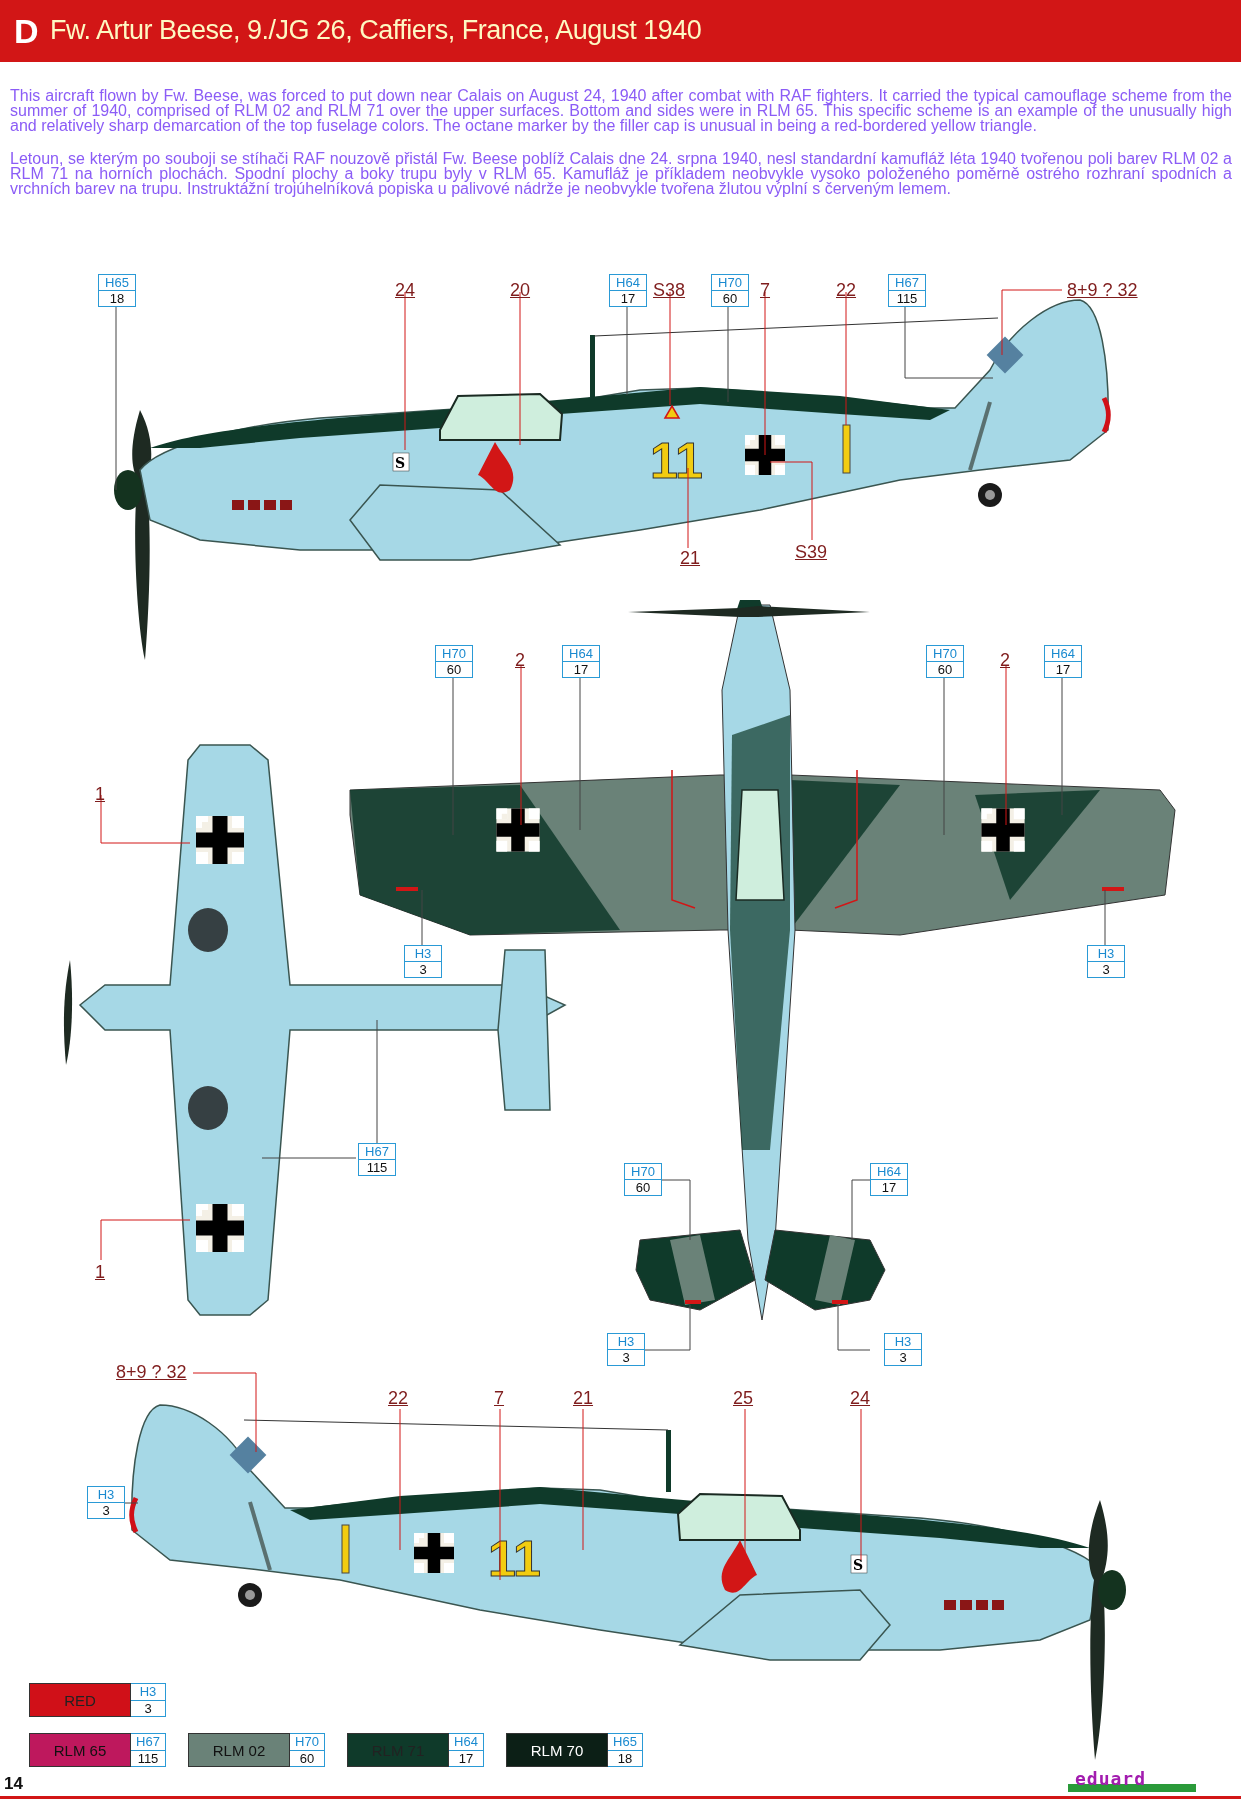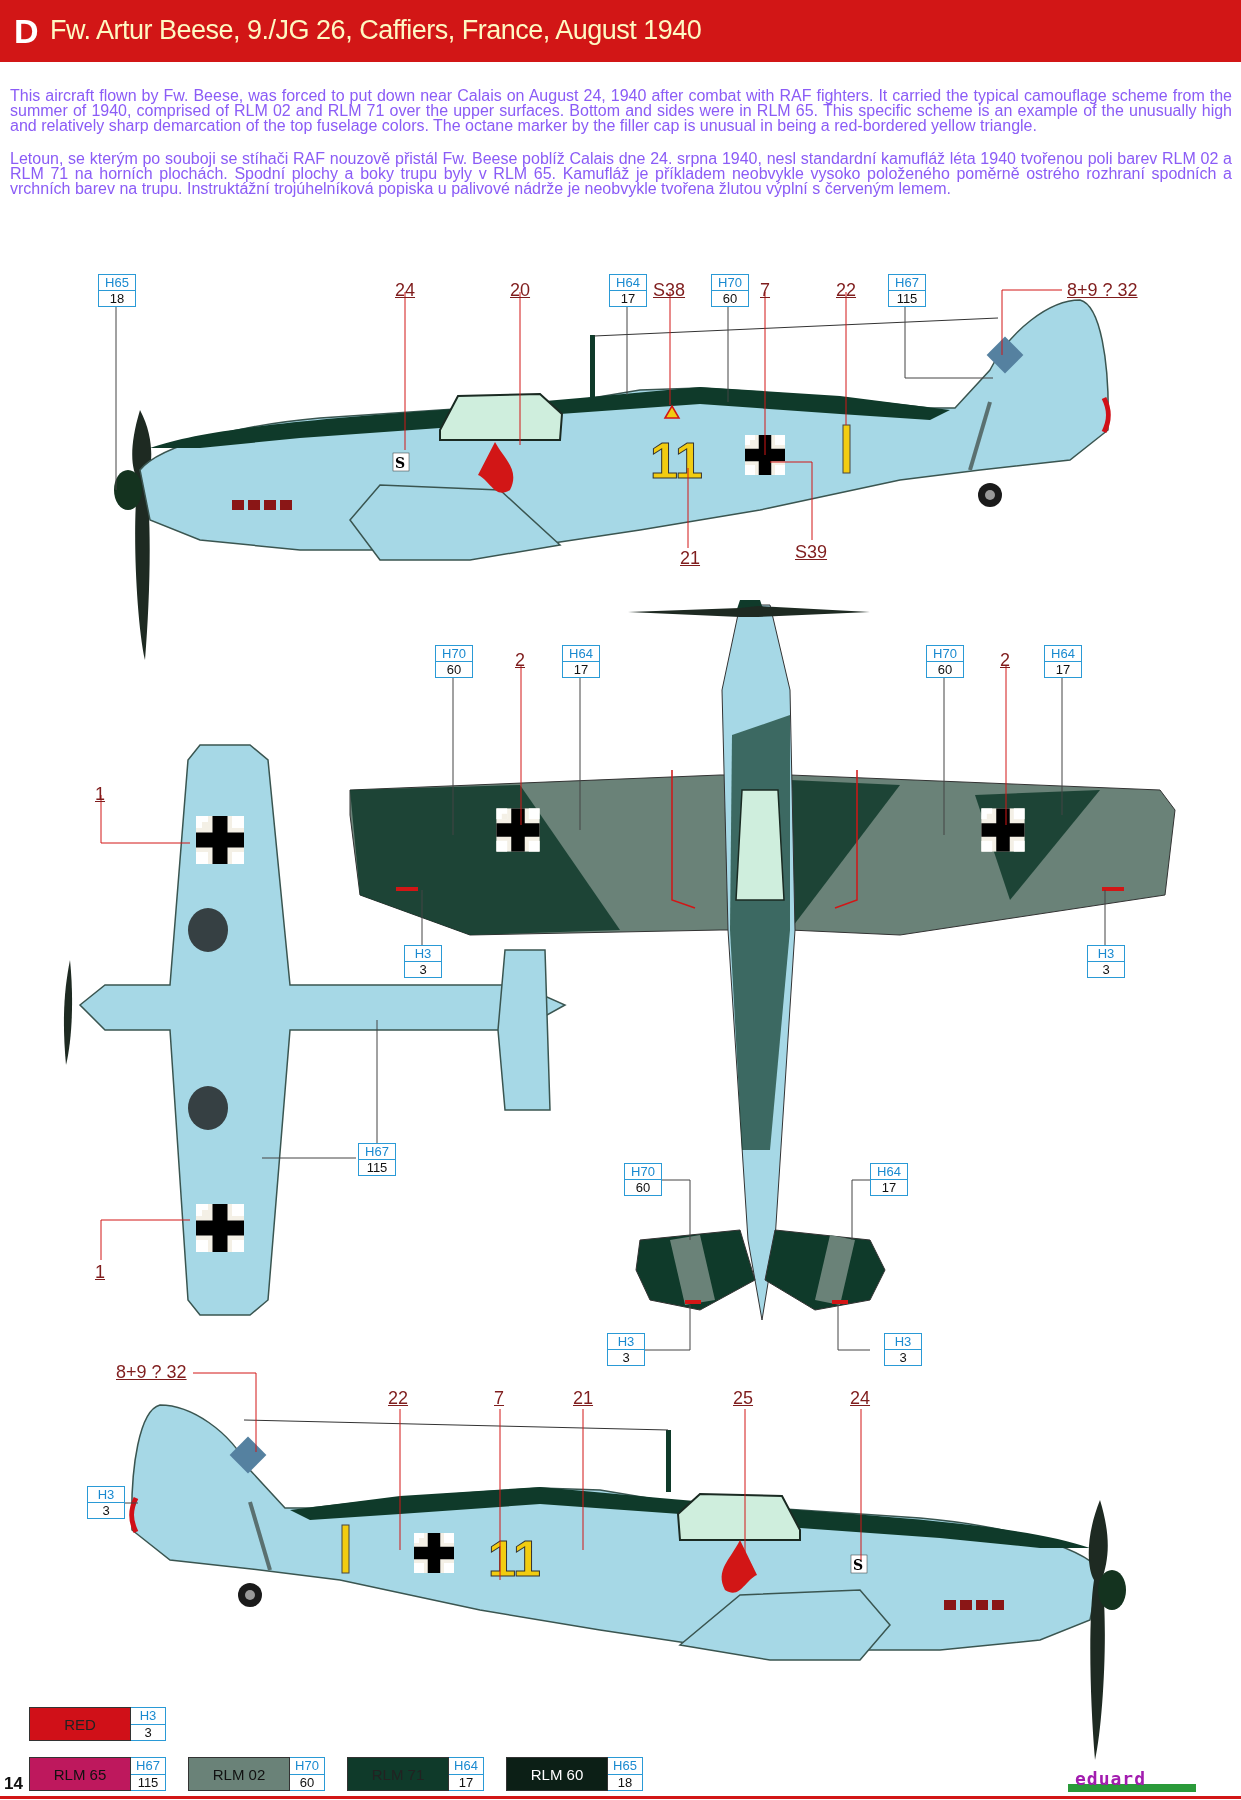--- a/index.html
+++ b/index.html
@@ -8,21 +8,21 @@
   .header .letter { position:absolute; left:14px; top:12px; font-size:34px; font-weight:bold; color:#fff; }
   .header .title { position:absolute; left:50px; top:15px; font-size:27px; color:#fef9c3; letter-spacing:-0.5px; }
   .desc { position:absolute; left:10px; width:1222px; font-size:16px; line-height:15px; text-align:justify; color:#8b5cf6; }
   .desc.en { top:88px; }
   .desc.cz { top:151px; }
   .stage { position:absolute; left:0; top:0; width:1241px; height:1800px; }
   .callout { position:absolute; width:36px; border:1.5px solid #2a9ad6; background:#fff; text-align:center; font-size:13px; line-height:15px; }
   .callout .code { color:#1a8ad0; border-bottom:1.5px solid #2a9ad6; display:block; }
   .callout .num { color:#111; display:block; }
   .redlabel { position:absolute; color:#7f1d1d; font-size:18px;text-decoration:underline; }
-  .legend-row { position:absolute; display:flex; gap:22px;margin-top:24px; }
+  .legend-row { position:absolute; display:flex; gap:22px; }
   .swatch { display:flex; height:34px; }
   .swatch .fill { width:100px; border:1.5px solid #333; display:flex; align-items:center; justify-content:center; font-size:15px; }
   .swatch .codes { width:34px; border:1.5px solid #2a9ad6; border-left:none; display:flex; flex-direction:column; font-size:13px; text-align:center; }
   .swatch .codes span:first-child { color:#1a8ad0; border-bottom:1.5px solid #2a9ad6; flex:1; }
   .swatch .codes span:last-child { color:#111; flex:1; }
   .pagenum { position:absolute; left:4px; top:1774px; font-size:17px; font-weight:bold; }
   .footer-line { position:absolute; left:0; top:1796px; width:1241px; height:3px; background:#d21616; }
 </style>
 </head>
 <body>
@@ -328,21 +328,21 @@
       </div>
   </div>
   <div class="swatch">
     <div class="fill" style="background:#0f3a2a;color:#222">RLM 71</div>
     <div class="codes">
         <span>H64</span>
         <span>17</span>
       </div>
   </div>
   <div class="swatch">
-    <div class="fill" style="background:#0c1f16;color:#fff">RLM 60</div>
+    <div class="fill" style="background:#0c1f16;color:#fff">RLM 70</div>
     <div class="codes">
         <span>H65</span>
         <span>18</span>
       </div>
   </div>
 </div>
 
 <span class="pagenum">14</span>
 <span style="position:absolute;left:1075px;top:1768px;font-size:18px;font-weight:bold;color:#a21caf;letter-spacing:1px;font-family:'DejaVu Sans Mono', monospace">eduard</span>
 <div class="footer-line"></div>

